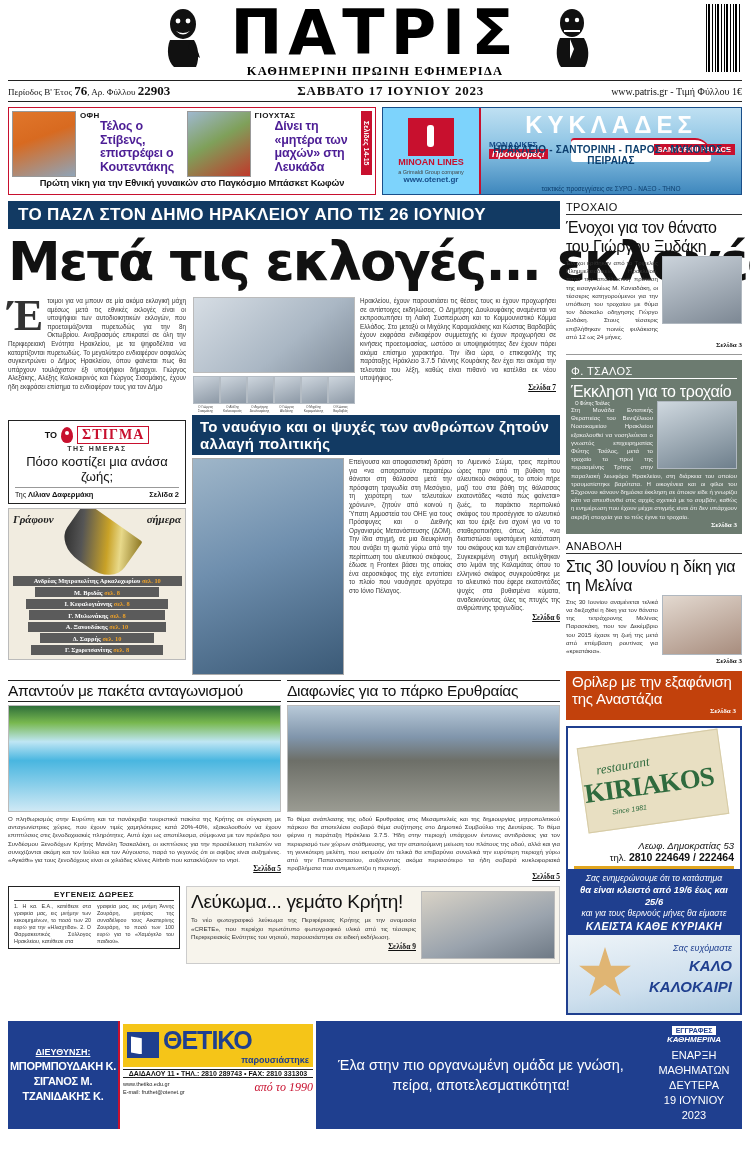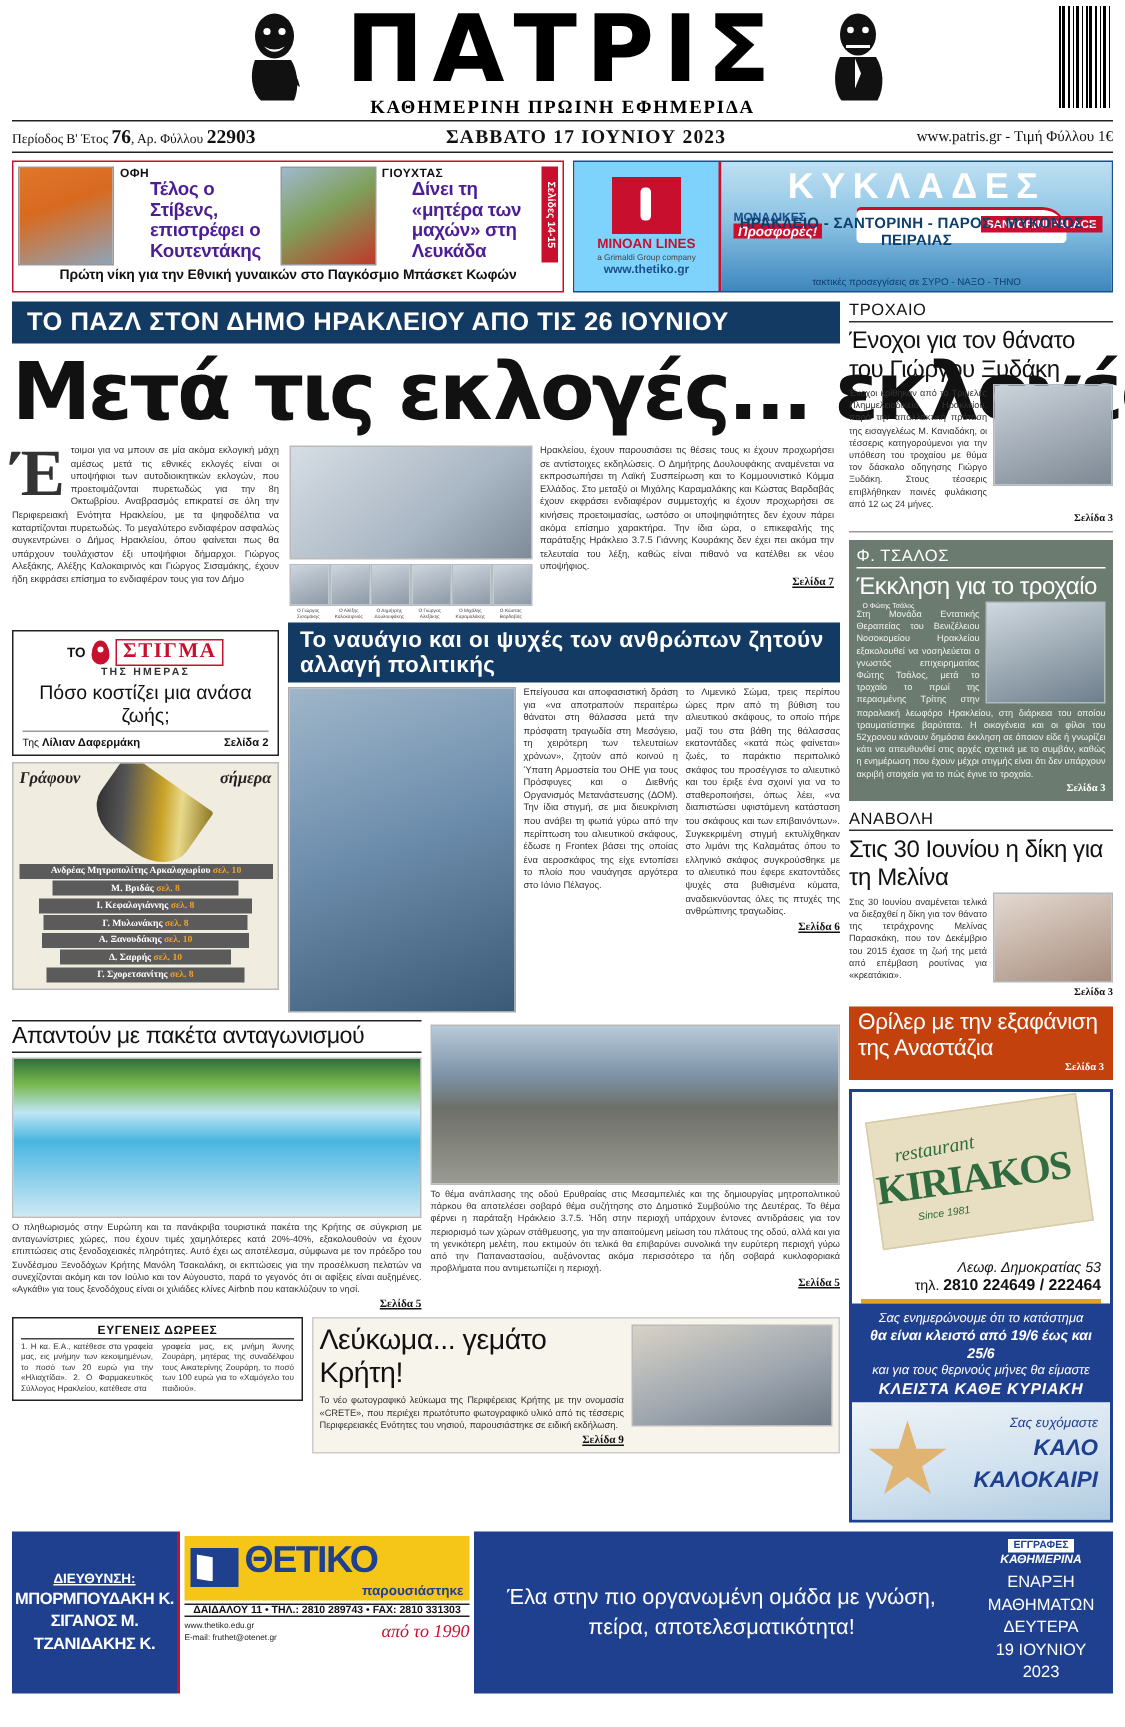--- a/index.html
+++ b/index.html
@@ -270,21 +270,21 @@
         <div class="sp-side">Σελίδες 14-15</div>
       </div>
       <div class="sports-foot">Πρώτη νίκη για την Εθνική γυναικών στο Παγκόσμιο Μπάσκετ Κωφών</div>
     </div>
 
     <div class="minoan">
       <div class="minoan-left">
         <div class="ml-logo"></div>
         <div class="ml-name">MINOAN LINES</div>
         <div class="ml-grim">a Grimaldi Group company</div>
-        <div class="ml-url">www.thetiko.gr</div>
+        <div class="ml-url">www.otenet.gr</div>
       </div>
       <div class="minoan-right">
         <div class="kyk">ΚΥΚΛΑΔΕΣ</div>
         <div class="mon">ΜΟΝΑΔΙΚΕΣ</div>
         <div class="mon2">Προσφορές!</div>
         <div class="ship"></div>
         <div class="sp-palace">SANTORINI PALACE</div>
         <div class="ports">ΗΡΑΚΛΕΙΟ - ΣΑΝΤΟΡΙΝΗ - ΠΑΡΟΣ - ΜΥΚΟΝΟΣ - ΠΕΙΡΑΙΑΣ</div>
         <div class="ports2">τακτικές προσεγγίσεις σε ΣΥΡΟ - ΝΑΞΟ - ΤΗΝΟ</div>
       </div>
@@ -413,28 +413,29 @@
       </div>
 
       <div class="twostory">
         <div class="ts">
           <div class="ts-head">Απαντούν με πακέτα ανταγωνισμού</div>
           <div class="ts-photo pool"></div>
           <div class="ts-body">Ο πληθωρισμός στην Ευρώπη και τα πανάκριβα τουριστικά πακέτα της Κρήτης σε σύγκριση με ανταγωνίστριες χώρες, που έχουν τιμές χαμηλότερες κατά 20%-40%, εξακολουθούν να έχουν επιπτώσεις στις ξενοδοχειακές πληρότητες. Αυτό έχει ως αποτέλεσμα, σύμφωνα με τον πρόεδρο του Συνδέσμου Ξενοδόχων Κρήτης Μανόλη Τσακαλάκη, οι εκπτώσεις για την προσέλκυση πελατών να συνεχίζονται ακόμη και τον Ιούλιο και τον Αύγουστο, παρά το γεγονός ότι οι αφίξεις είναι αυξημένες. «Αγκάθι» για τους ξενοδόχους είναι οι χιλιάδες κλίνες Airbnb που κατακλύζουν το νησί.</div>
           <div class="page-ref">Σελίδα 5</div>
         </div>
         <div class="ts">
+          <div class="ts-head">Διαφωνίες για το πάρκο Ερυθραίας</div>
           <div class="ts-photo park"></div>
           <div class="ts-body">Το θέμα ανάπλασης της οδού Ερυθραίας στις Μεσαμπελιές και της δημιουργίας μητροπολιτικού πάρκου θα αποτελέσει σοβαρό θέμα συζήτησης στο Δημοτικό Συμβούλιο της Δευτέρας. Το θέμα φέρνει η παράταξη Ηράκλειο 3.7.5. Ήδη στην περιοχή υπάρχουν έντονες αντιδράσεις για τον περιορισμό των χώρων στάθμευσης, για την απαιτούμενη μείωση του πλάτους της οδού, αλλά και για τη γενικότερη μελέτη, που εκτιμούν ότι τελικά θα επιβαρύνει συνολικά την ευρύτερη περιοχή γύρω από την Παπαναστασίου, αυξάνοντας ακόμα περισσότερο τα ήδη σοβαρά κυκλοφοριακά προβλήματα που αντιμετωπίζει η περιοχή.</div>
           <div class="page-ref">Σελίδα 5</div>
         </div>
       </div>
 
       <div style="display:flex;gap:6px;align-items:flex-start;">
-        <div style="width:194px;">
+        <div style="width:172px;">
           <div class="donations">
             <div class="don-h">ΕΥΓΕΝΕΙΣ ΔΩΡΕΕΣ</div>
             <div class="don-cols">
               <div>1. Η κα. Ε.Α., κατέθεσε στα γραφεία μας, εις μνήμην των κεκοιμημένων, το ποσό των 20 ευρώ για την «Ηλιαχτίδα». 2. Ο Φαρμακευτικός Σύλλογος Ηρακλείου, κατέθεσε στα</div>
               <div>γραφεία μας, εις μνήμη Άννης Ζουράρη, μητέρας της συναδέλφου τους Αικατερίνης Ζουράρη, το ποσό των 100 ευρώ για το «Χαμόγελο του παιδιού».</div>
             </div>
           </div>
         </div>
         <div style="flex:1;">
           <div class="leuko">

